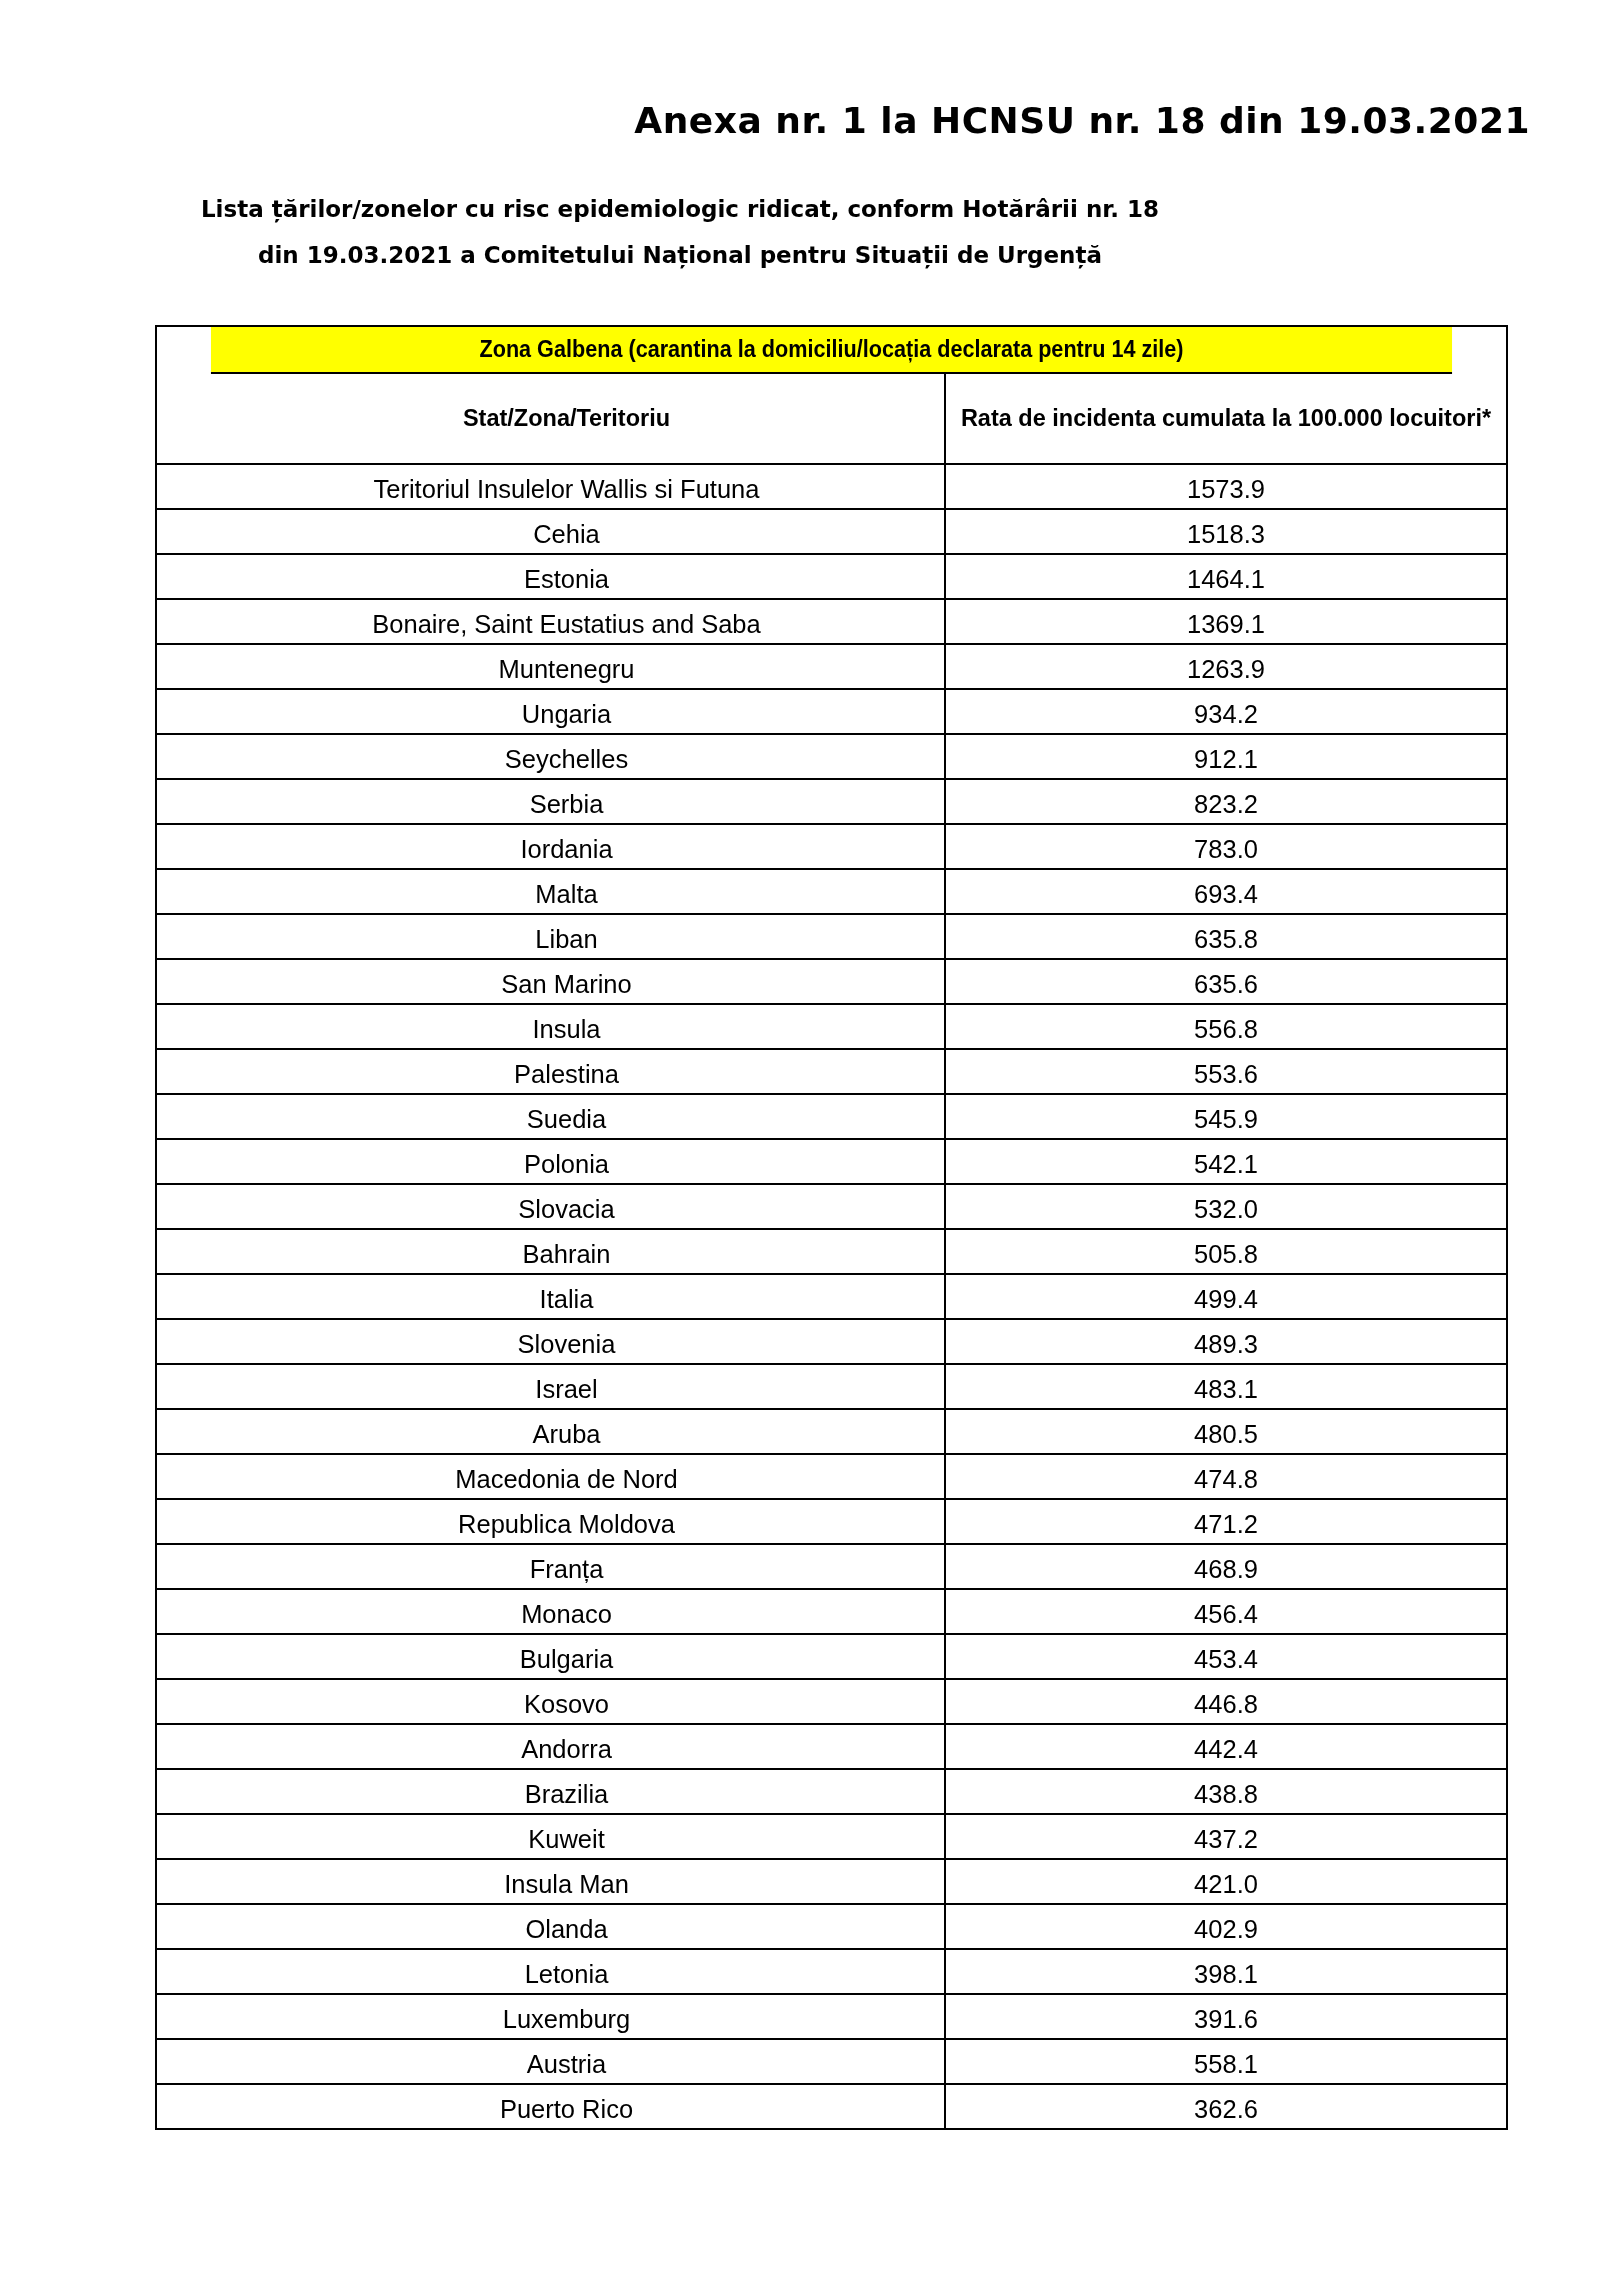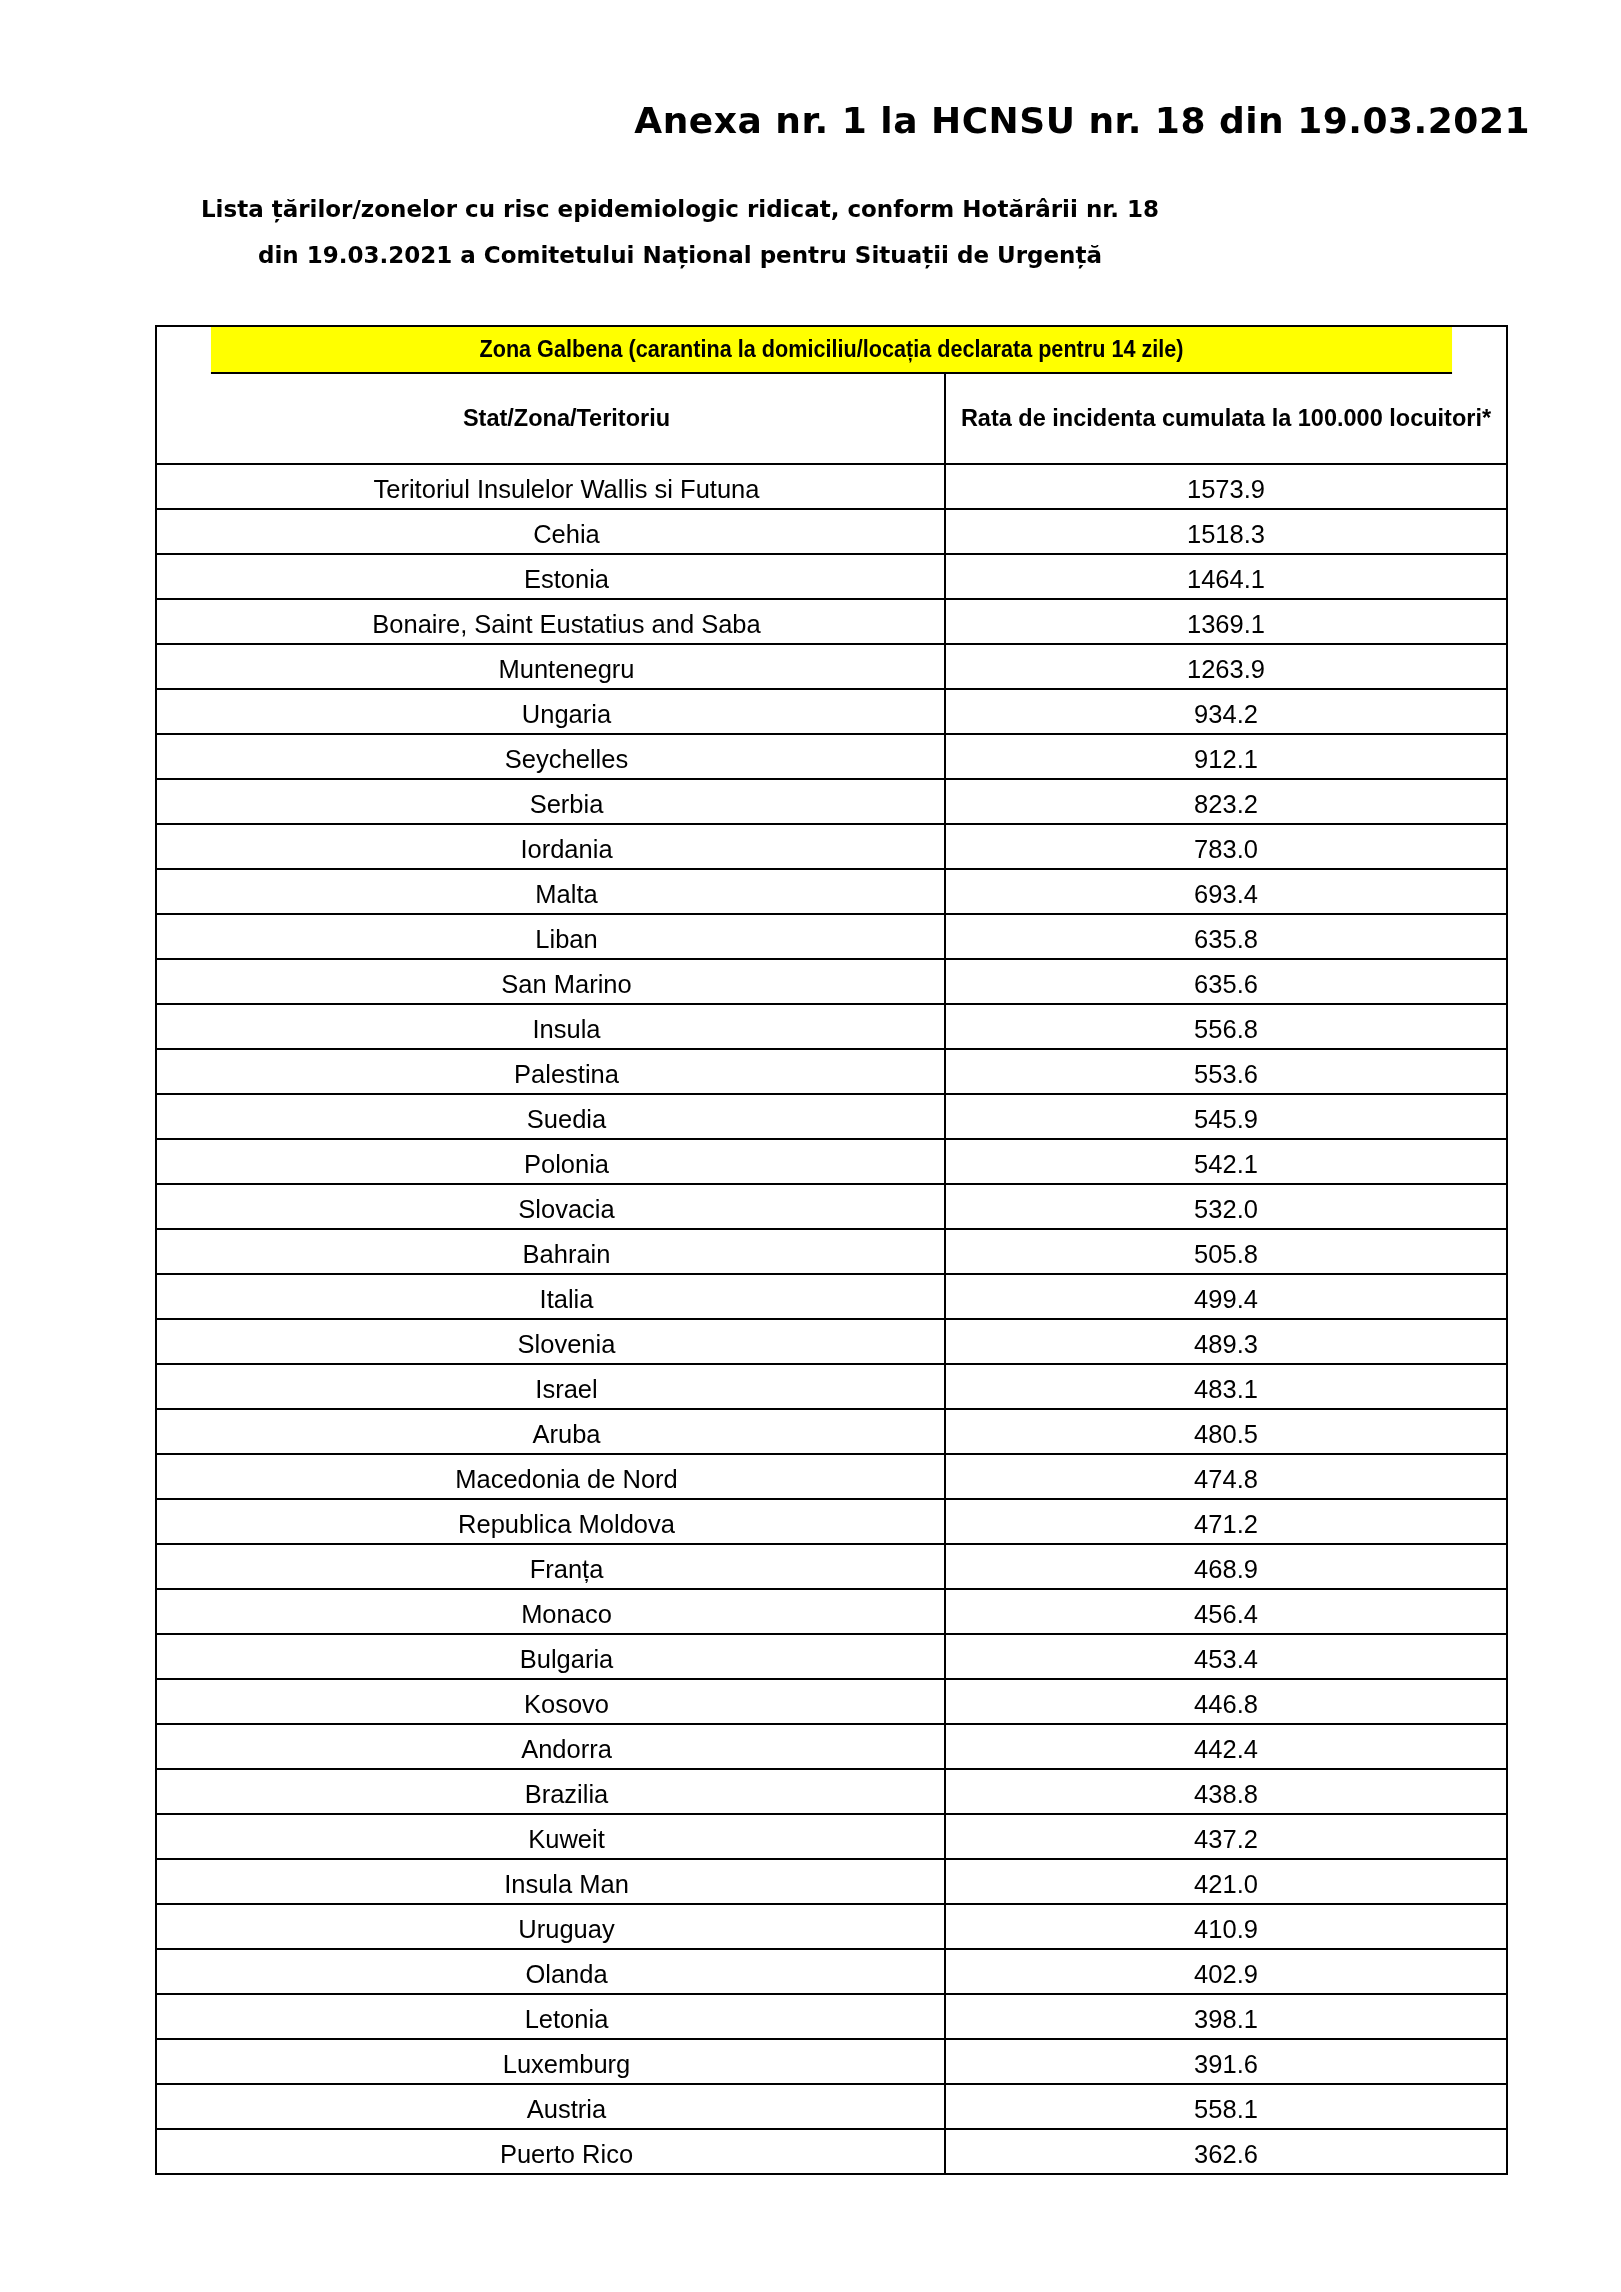--- a/index.html
+++ b/index.html
@@ -283,28 +283,20 @@
       <div class="row">
         <div class="c1">
           <span class="cell-text">Insula Man</span>
         </div>
         <div class="c2">
           <span class="cell-text">421.0</span>
         </div>
       </div>
       <div class="row">
         <div class="c1">
-          <span class="cell-text">Uruguay</span>
-        </div>
-        <div class="c2">
-          <span class="cell-text">410.9</span>
-        </div>
-      </div>
-      <div class="row">
-        <div class="c1">
           <span class="cell-text">Olanda</span>
         </div>
         <div class="c2">
           <span class="cell-text">402.9</span>
         </div>
       </div>
       <div class="row">
         <div class="c1">
           <span class="cell-text">Letonia</span>
         </div>

